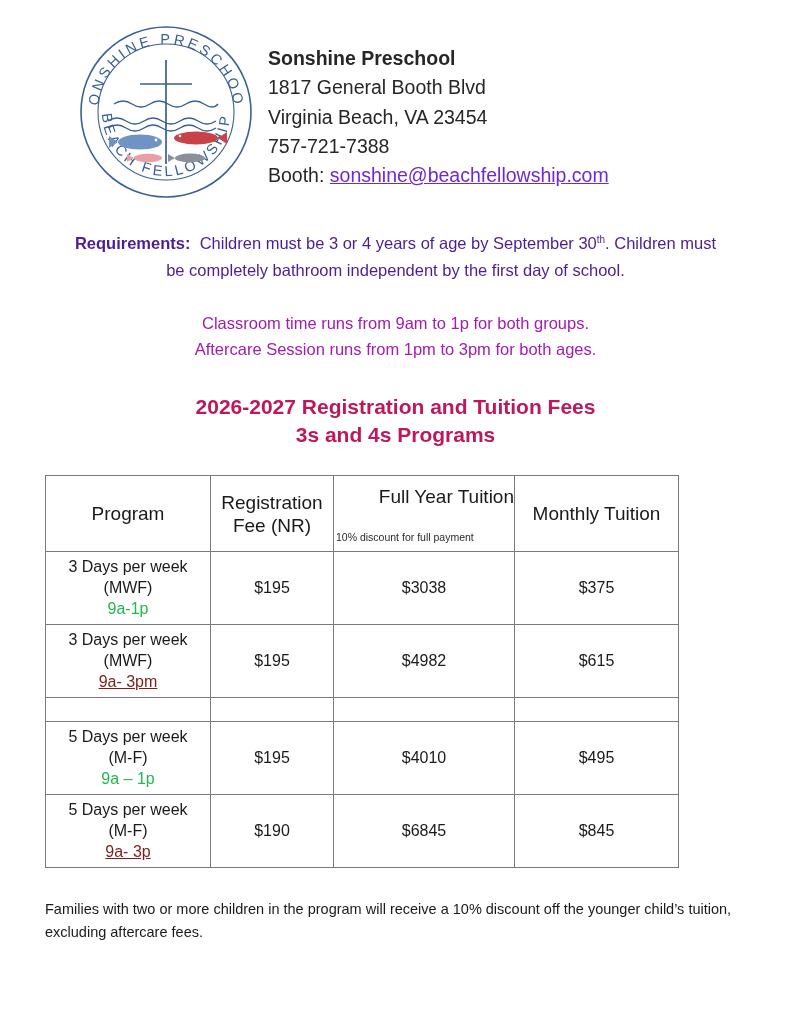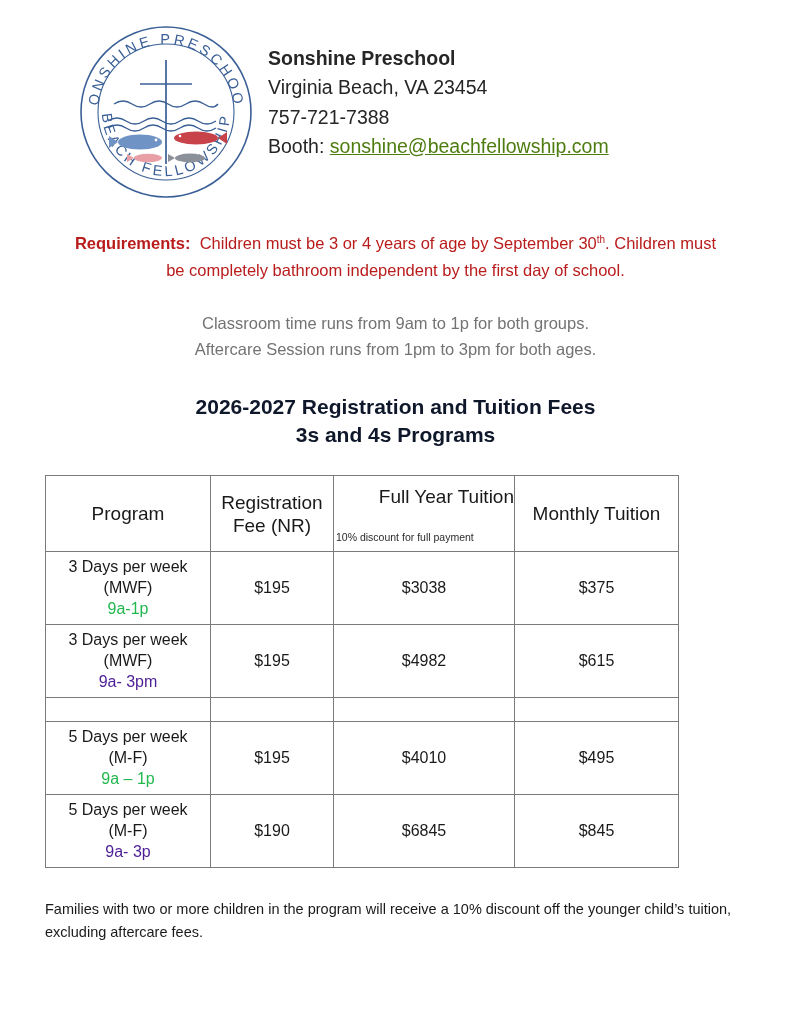--- a/index.html
+++ b/index.html
@@ -34,52 +34,52 @@
     font-size: 19.5px;
     color: #262626;
   }
   .contact-line {
     white-space: nowrap;
   }
   .contact-name {
     font-weight: bold;
   }
   .email-link {
-    color: #4d7c0f;
+    color: #6d28d9;
     text-decoration: underline;
     margin-top: 38px;
   }
 
   
   .requirements {
     margin: 28px 64px 0 64px;
     text-align: center;
     font-size: 16.5px;
     line-height: 1.62;
-    color: #b91c1c;
+    color: #4c1d95;
   }
   .requirements b { font-weight: bold; }
   .requirements sup { font-size: 10px; vertical-align: super; }
 
   .schedule {
     margin: 28px 64px 0 64px;
     text-align: center;
     font-size: 16.5px;
     line-height: 1.52;
-    color: #737373;
+    color: #a21caf;
   }
 
   
   .doc-title {
     margin: 31px 0 0 0;
     text-align: center;
     font-size: 21px;
     font-weight: bold;
     line-height: 1.33;
-    color: #0f172a;
+    color: #be185d;
   }
 
   
   .fee-table {
     margin: 27px 0 0 45px;
     width: 633px;
     border-collapse: collapse;
     table-layout: fixed;
   }
   .fee-table td, .fee-table th {
@@ -124,21 +124,21 @@
     height: 72px;
     font-size: 16px;
     color: #1a1a1a;
   }
   .prog-cell {
     font-size: 16px;
     line-height: 1.30;
     padding: 4px 2px;
   }
   .time-green  { color: #22b84e; }
-  .time-purple { color: #4c1d95; }
+  .time-purple { color: #7f1d1d; text-decoration: underline; }
   .spacer-row td { height: 23px; }
 
   
   .footer-note {
     margin: 30px 52px 0 45px;
     font-size: 14.5px;
     line-height: 1.56;
     color: #1a1a1a;
     text-align: left;
   }
@@ -195,20 +195,21 @@
 
       <g>
         <ellipse cx="114" cy="136" rx="15" ry="4.4" fill="#8c9099"></ellipse>
         <polygon points="99,136 92,132 92,140" fill="#8c9099"></polygon>
       </g>
     </svg>
   </div>
 
   <div class="contact-block">
     <div class="contact-line contact-name">Sonshine Preschool</div>
+    <div class="contact-line">1817 General Booth Blvd</div>
     <div class="contact-line">Virginia Beach, VA 23454</div>
     <div class="contact-line">757-721-7388</div>
     <div class="contact-line">
       <span>Booth:</span>
       <a class="email-link" href="#">sonshine@beachfellowship.com</a>
     </div>
   </div>
 </div>
 
 <div class="requirements">

